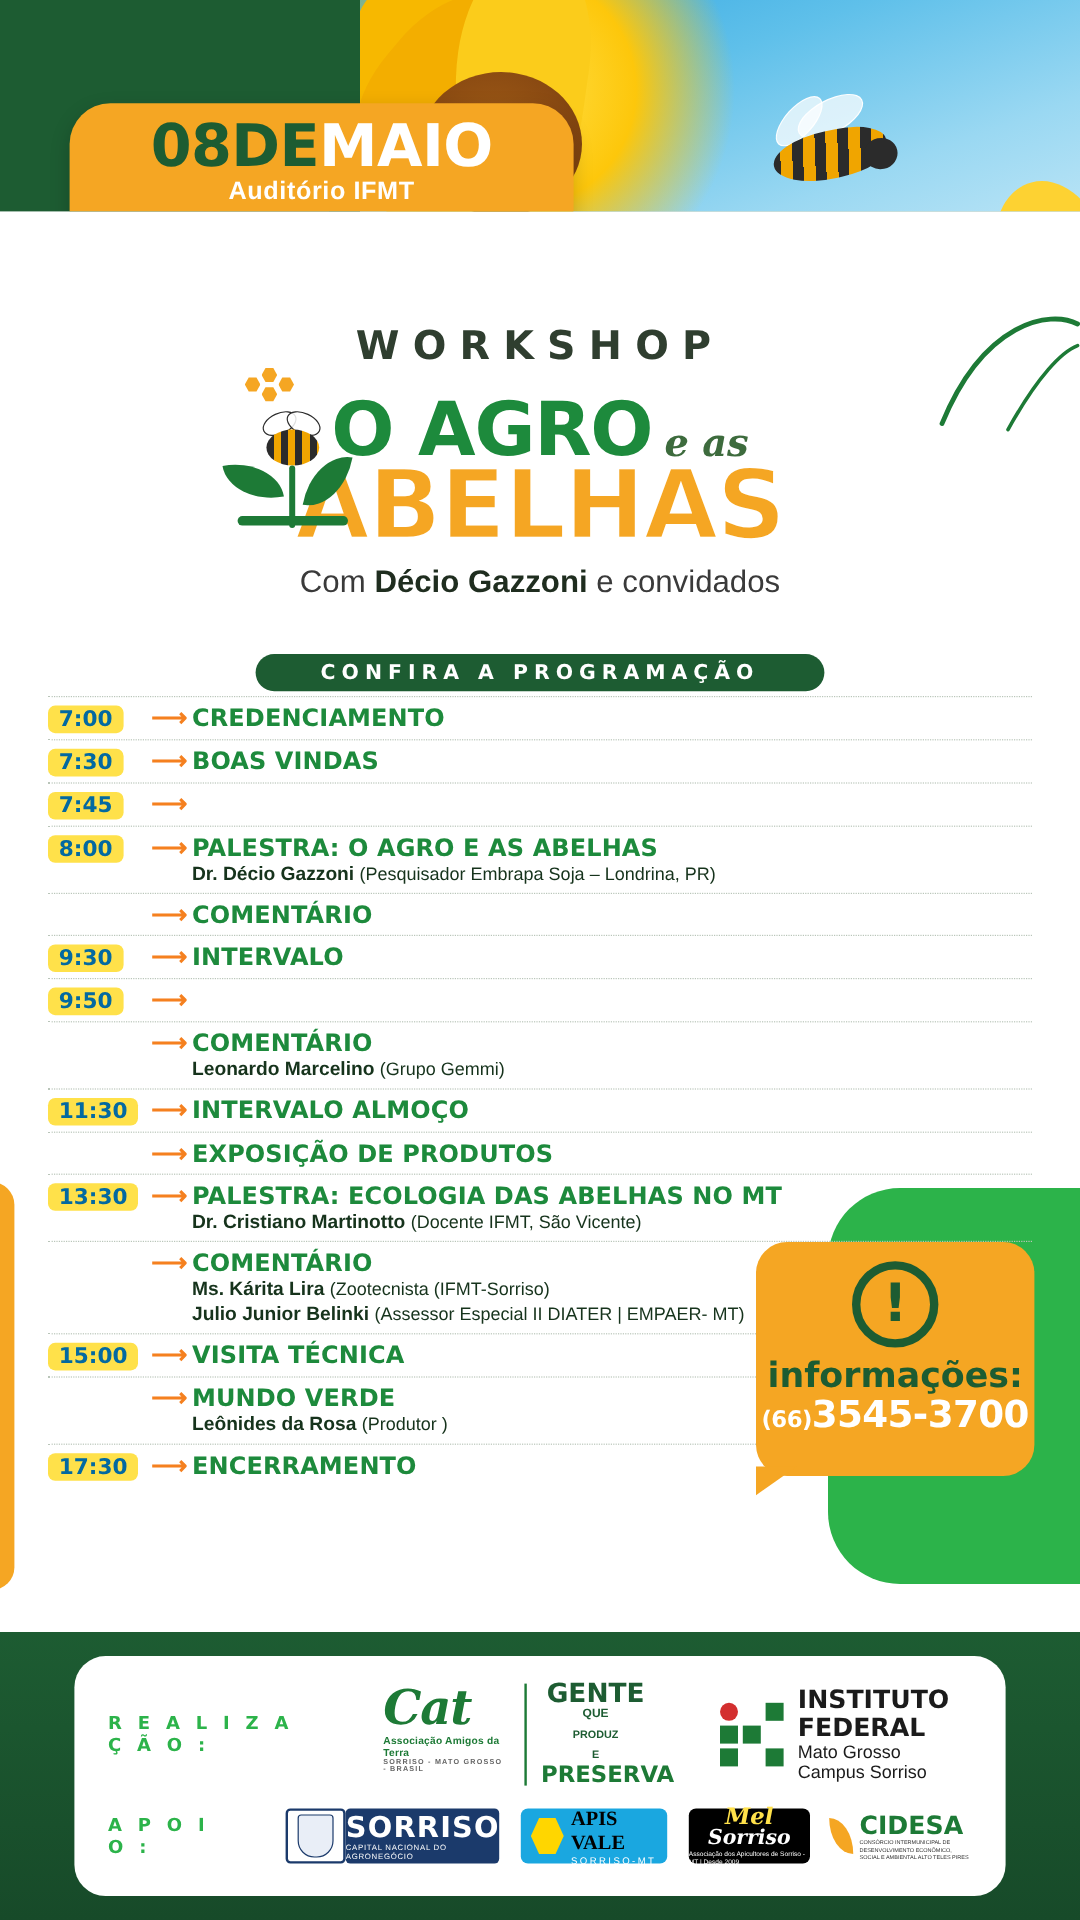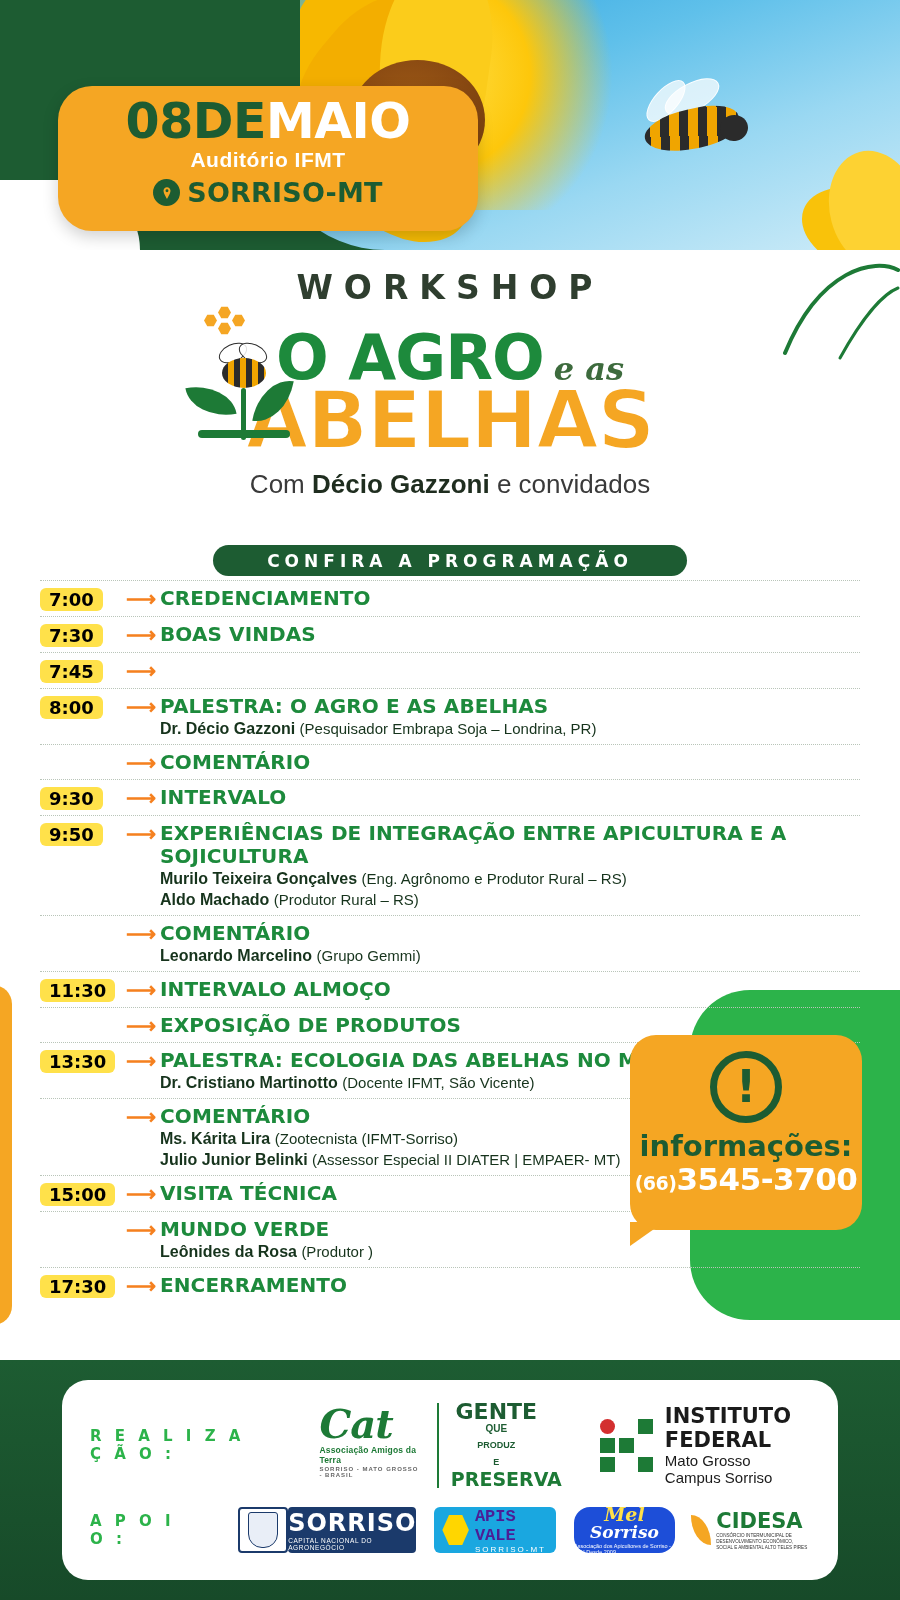--- a/index.html
+++ b/index.html
@@ -11,21 +11,21 @@
   }
   #poster {
     position: relative;
     width: 900px; height: 1600px;
     background: #ffffff;
     overflow: hidden;
   }
 
   
   .header-band {
-    position: absolute; top: 0; left: 0; width: 900px; height: 250px;
+    position: absolute; top: 0; left: 0; width: 900px; height: 176px;
     background: #1d5c32;
     overflow: hidden;
   }
   .sky {
     position: absolute; top: 0; left: 265px; width: 635px; height: 250px;
     background: linear-gradient(160deg, #2da3e0 0%, #5fc0ea 35%, #9ad8f2 65%, #cfecf8 100%);
   }
   .sky-round {
     position: absolute; top: 0; left: 265px; width: 635px; height: 250px;
     border-bottom-left-radius: 120px;
@@ -196,21 +196,21 @@
   .schedule { position: absolute; top: 330px; left: 40px; width: 820px; }
   .sched-row {
     display: flex; align-items: flex-start;
     border-top: 1px dotted #b9c5b9;
     padding: 6px 0 5px 0;
     min-height: 34px;
   }
   .sched-row.first { border-top: 1px dotted #b9c5b9; }
   .time-cell { width: 86px; flex: 0 0 86px; padding-top: 1px; }
   .time-chip {
-    display: inline-block; background: #ffe14a; color: #000000;
+    display: inline-block; background: #ffe14a; color: #0369a1;
     font-weight: 800; font-size: 18px; border-radius: 6px;
     padding: 1px 9px; font-family: "DejaVu Sans", sans-serif;
   }
   .arrow-cell { width: 34px; flex: 0 0 34px; padding-top: 3px; }
   .arrow {
     display: inline-block; color: #f5801f; font-size: 21px; line-height: 18px; font-weight: 900;
   }
   .txt-cell { flex: 1 1 auto; }
   .sched-title {
     color: #1d8a3c; font-weight: 800; font-size: 20px; letter-spacing: 0.1px;
@@ -302,24 +302,24 @@
   .sorriso-box .s1 { font-size: 24px; font-weight: 800; letter-spacing: 1px; font-family:"DejaVu Sans",sans-serif;}
   .sorriso-box .s2 { font-size: 6.5px; letter-spacing: 0.6px; }
   .apis {
     width: 152px; height: 46px; background: #1aa7e0; border-radius: 6px;
     margin-left: 18px; display:flex; align-items:center; gap:6px; padding-left: 8px;
   }
   .apis-hex {
     width: 30px; height: 32px; background: #ffd600;
     clip-path: polygon(25% 3%, 75% 3%, 100% 50%, 75% 97%, 25% 97%, 0% 50%);
   }
-  .apis-txt .a1 { font-size: 17px; font-weight: 800; color: #4c1d95; font-family:Liberation Mono, monospace;}
+  .apis-txt .a1 { font-size: 17px; font-weight: 800; color: #000000; font-family:Liberation Serif, serif;}
   .apis-txt .a2 { font-size: 8px; color: #fff; letter-spacing: 2px; }
   .mel {
-    width: 128px; height: 46px; background: #1d4ed8; border-radius: 16px; margin-left: 18px;
+    width: 128px; height: 46px; background: #000000; border-radius: 6px; margin-left: 18px;
     display:flex; flex-direction:column; align-items:center; justify-content:center;
   }
   .mel .m1 { font-family:"DejaVu Serif", serif; font-style: italic; font-weight: 800;
     font-size: 19px; color: #ffe14a; line-height: 19px;}
   .mel .m2 { font-family:"DejaVu Serif", serif; font-style: italic; font-weight: 800;
     font-size: 17px; color: #ffffff; line-height: 17px;}
   .mel .m3 { font-size: 5.5px; color: #fff; margin-top: 2px; }
   .cidesa { margin-left: 16px; display:flex; align-items:center; gap:5px; }
   .cidesa-leaf { width: 26px; height: 30px; background: #f5a623; border-radius: 0 100% 0 100%; }
   .cidesa .c1 { font-size: 21px; font-weight: 800; color: #1d7a36; font-family:"DejaVu Sans",sans-serif;}
@@ -442,25 +442,20 @@
         <div class="sched-row">
           <div class="time-cell"><span class="time-chip">9:30</span></div>
           <div class="arrow-cell"><span class="arrow">⟶</span></div>
           <div class="txt-cell">
             <div class="sched-title">INTERVALO</div>
           </div>
         </div>
         <div class="sched-row">
           <div class="time-cell"><span class="time-chip">9:50</span></div>
           <div class="arrow-cell"><span class="arrow">⟶</span></div>
-          <div class="txt-cell">
-            <div class="sched-title">EXPERIÊNCIAS DE INTEGRAÇÃO ENTRE APICULTURA E A SOJICULTURA</div>
-            <div class="sched-sub"><b>Murilo Teixeira Gonçalves</b> <span class="reg">(Eng. Agrônomo e  Produtor Rural – RS)</span></div>
-            <div class="sched-sub"><b>Aldo Machado</b> <span class="reg">(Produtor Rural – RS)</span></div>
-          </div>
         </div>
         <div class="sched-row">
           <div class="time-cell"></div>
           <div class="arrow-cell"><span class="arrow">⟶</span></div>
           <div class="txt-cell">
             <div class="sched-title">COMENTÁRIO</div>
             <div class="sched-sub"><b>Leonardo Marcelino</b> <span class="reg">(Grupo Gemmi)</span></div>
           </div>
         </div>
         <div class="sched-row">

